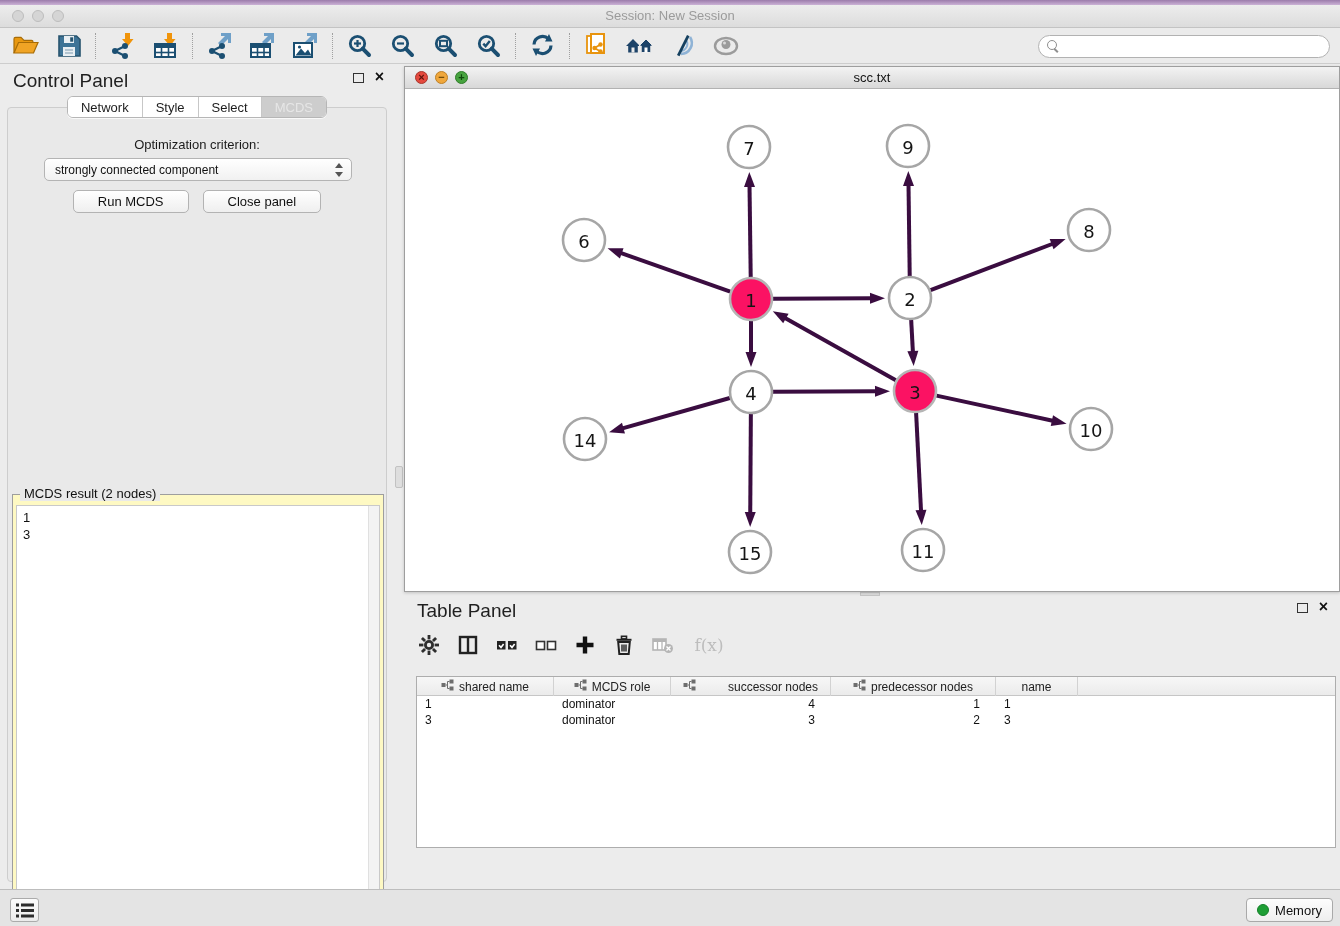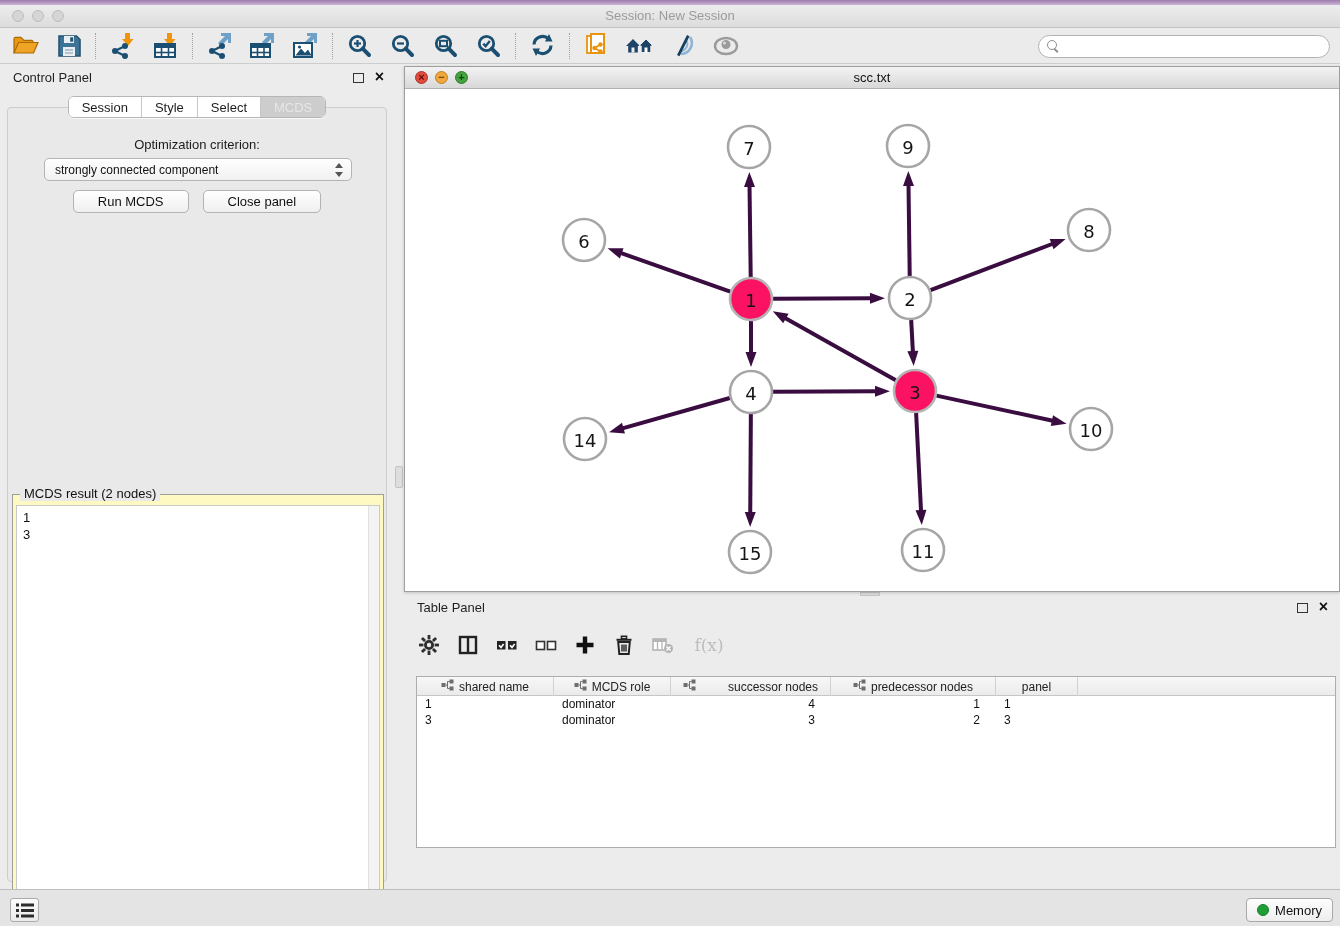--- a/index.html
+++ b/index.html
@@ -23,21 +23,21 @@
   .tb-sep{width:1px;height:26px;border-left:1px dotted #a0a0a0;margin:0 5px}
   .search-wrap{position:absolute;right:10px;top:7px;width:292px;height:23px;background:#fff;
     border:1px solid #b2b2b2;border-radius:12px;display:flex;align-items:center;padding-left:8px}
   .mag{position:relative;width:13px;height:13px}
   .mag::before{content:"";position:absolute;left:0;top:0;width:8px;height:8px;border:1.5px solid #8f8f8f;border-radius:50%}
   .mag::after{content:"";position:absolute;left:8px;top:8px;width:5px;height:1.5px;background:#8f8f8f;transform:rotate(45deg);transform-origin:0 0}
   .search-input{border:none;outline:none;flex:1;height:18px;font-size:12px;background:transparent;padding-left:5px}
 
   
   .panel-header-row{position:absolute;left:0;right:0;top:0;height:24px}
-  .panel-title{position:absolute;left:13px;top:4px;font-size:13px;color:#1f1f1f}
+  .panel-title{position:absolute;left:13px;top:4px;font-size:19px;color:#1f1f1f}
   .float-btn{position:absolute;top:7px;width:11px;height:10px;border:1.5px solid #333;background:transparent}
   .close-btn{position:absolute;top:1px;font-size:16px;font-weight:bold;color:#111;line-height:20px}
 
   
   .seg{display:inline-flex;border:1px solid #b6b6b6;border-radius:6px;overflow:hidden;
     background:#fff;height:22px;box-shadow:0 1px 0 rgba(255,255,255,.7)}
   .seg .tab{padding:2px 13px;font-size:13px;color:#1d1d1d;border-left:1px solid #c7c7c7;
     background:#fff;line-height:17px;white-space:nowrap}
   .seg .tab:first-child{border-left:none}
   .seg .tab.selected{background:#cdcdcd;color:#e6e6e6}
@@ -279,21 +279,21 @@
 
   <div id="control-panel">
     <div class="panel-header-row">
       <div class="panel-title">Control Panel</div>
       <div class="float-btn" style="right:30px"></div>
       <div class="close-btn" style="right:10px">×</div>
     </div>
     <div id="cp-body"></div>
     <div id="cp-tabs">
       <span class="seg">
-        <span class="tab">Session</span>
+        <span class="tab">Network</span>
         <span class="tab">Style</span>
         <span class="tab">Select</span>
         <span class="tab selected">MCDS</span>
       </span>
     </div>
     <div class="opt-label">Optimization criterion:</div>
     <div class="select-box">
       <span>strongly connected component</span>
       <span class="select-arrows"></span>
     </div>
@@ -494,21 +494,21 @@
                 <g fill="#6e6e6e">
                   <rect x="0.5" y="4" width="4" height="4"></rect>
                   <rect x="8.5" y="0.5" width="4" height="4"></rect>
                   <rect x="8.5" y="7.5" width="4" height="4"></rect>
                 </g>
                 <path d="M4.5 6 h2 V2.5 h2 M6.5 6 V9.5 h2" stroke="#6e6e6e" stroke-width="1" fill="none"></path>
               </svg></span>
             <span>predecessor nodes</span>
           </div>
           <div class="th" style="width: 82px;">
-            <span>panel</span>
+            <span>name</span>
           </div>
         </div>
       <div id="tbl-body">
           <div class="trow">
             <div class="td" style="width: 137px; text-align: left; padding: 1px 0px 0px 8px;">1</div>
             <div class="td" style="width: 117px; text-align: left; padding: 1px 0px 0px 8px;">dominator</div>
             <div class="td" style="width: 160px; text-align: right; padding: 1px 16px 0px 0px;">4</div>
             <div class="td" style="width: 165px; text-align: right; padding: 1px 16px 0px 0px;">1</div>
             <div class="td" style="width: 82px; text-align: left; padding: 1px 0px 0px 8px;">1</div>
           </div>

